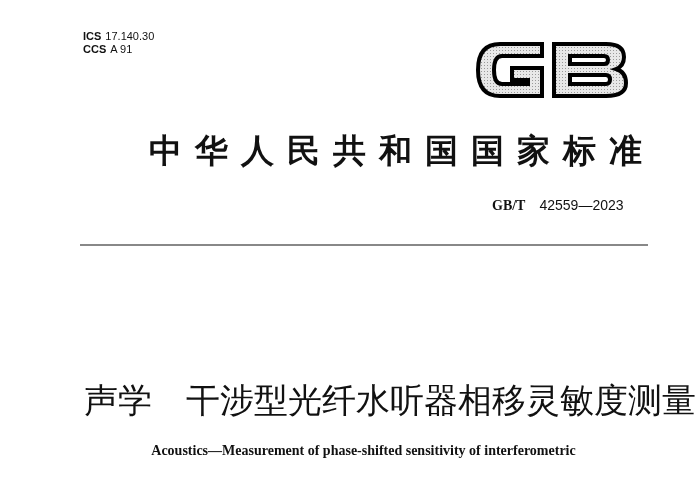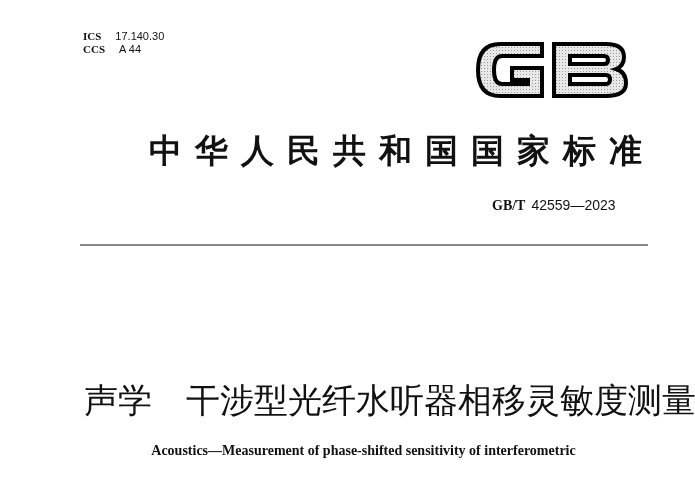--- a/index.html
+++ b/index.html
@@ -1,35 +1,35 @@
 <!DOCTYPE html>
 <html><head>
 <meta charset="utf-8">
 <style>
   html, body { margin:0; padding:0; }
   body { width:695px; height:485px; background:#ffffff; position:relative; overflow:hidden; color:#111; }
   .ics { position:absolute; left:83px; top:30px; font-size:11px; line-height:13px; }
-  .ics .k { font-family:Liberation Serif, serif; font-weight:bold; }
-  .ics .v { font-family:"Liberation Sans", sans-serif; margin-left:14px; }
+  .ics .k { font-family:Liberation Sans, sans-serif; font-weight:bold; }
+  .ics .v { font-family:"Liberation Sans", sans-serif; margin-left:4px; }
   .logo { position:absolute; left:472px; top:38px; width:160px; height:64px; }
   .cn-title { position:absolute; left:80px; top:129px; width:575px; font-family:"DejaVu Serif", serif; font-weight:bold; font-size:33px; letter-spacing:13px; white-space:nowrap;text-align:right; }
   .std-no { position:absolute; left:492px; top:197px; font-size:14px; }
   .std-no .p { font-family:"Liberation Serif", serif; font-weight:bold;text-align:right; }
-  .std-no .n { font-family:"Liberation Sans", sans-serif; margin-left:6px; }
+  .std-no .n { font-family:"Liberation Sans", sans-serif; margin-left:14px; }
   .rule { position:absolute; left:80px; top:244px; width:568px; height:2px; background:#888; }
   .zh-subject { position:absolute; left:84px; top:378px; font-family:Liberation Serif, serif; font-size:34px; white-space:nowrap; }
   .zh-subject .gap { display:inline-block; width:34px; }
   .en-title { position:absolute; left:16px; top:440px; width:695px; text-align:center; font-family:"Liberation Serif", serif; font-weight:bold; font-size:14px; line-height:22px; }
 </style>
 </head>
 <body>
 
 <div class="ics">
   <div><span class="k">ICS</span><span class="v">17.140.30</span></div>
-  <div><span class="k">CCS</span><span class="v">A 44</span></div>
+  <div><span class="k">CCS</span><span class="v">A 91</span></div>
 </div>
 
 <div class="logo">
   <svg width="160" height="64" viewBox="0 0 160 64">
     <defs>
       <pattern id="dots" width="3" height="3" patternUnits="userSpaceOnUse">
         <rect width="3" height="3" fill="#e8e8e8"></rect>
         <rect width="1" height="1" fill="#999"></rect>
       </pattern>
     </defs>

